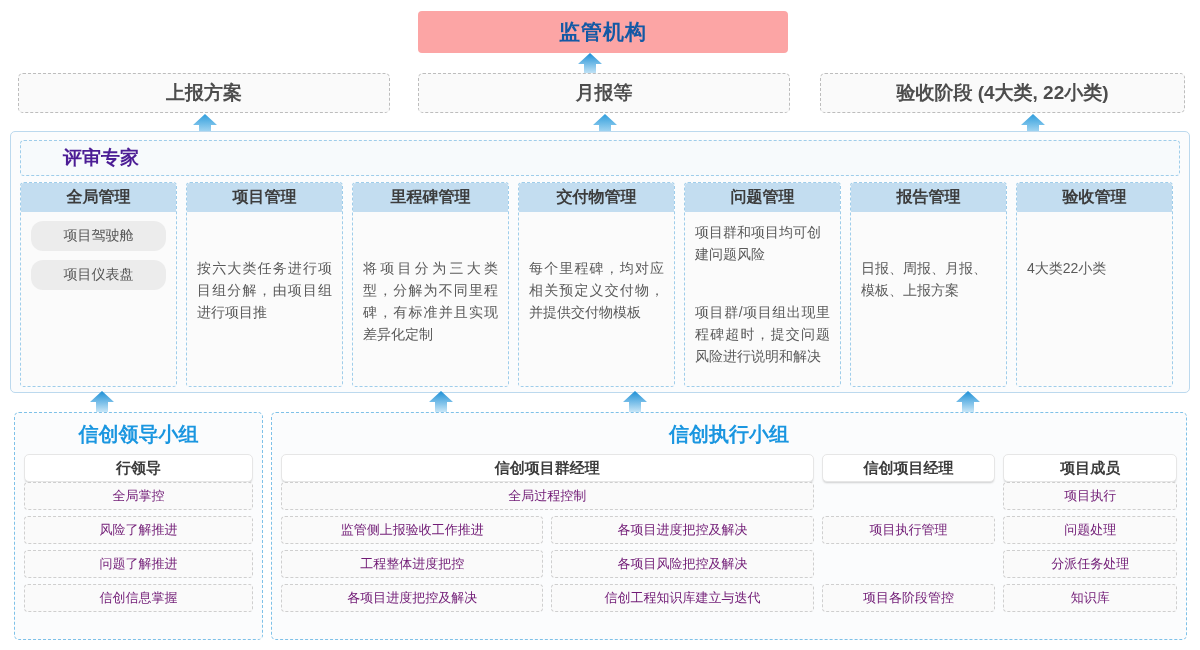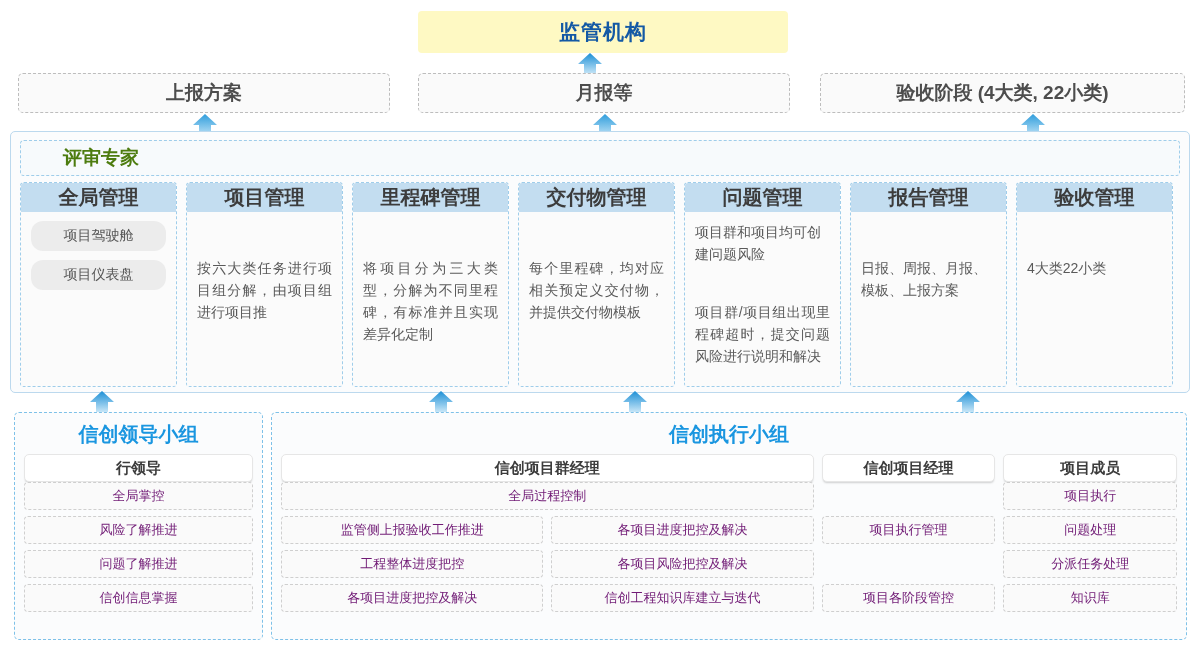--- a/index.html
+++ b/index.html
@@ -28,21 +28,21 @@
   }
   .arrow svg { display: block; width: 26px; height: 24px; }
 
   
   .regulator {
     position: absolute;
     left: 418px;
     top: 11px;
     width: 370px;
     height: 42px;
-    background: #fef9c3;
+    background: #fca5a5;
     border-radius: 4px;
     display: flex;
     align-items: center;
     justify-content: center;
     font-size: 21px;
     font-weight: bold;
     color: #1359a5;
     letter-spacing: 1px;
     text-align: right;
   }
@@ -90,21 +90,21 @@
     background: #f7fafc;
     box-sizing: border-box;
   }
   .consult-header .ch-left {
     position: absolute;
     left: 42px;
     top: 50%;
     transform: translateY(-50%);
     font-size: 19px;
     font-weight: bold;
-    color: #4d7c0f;
+    color: #4c1d95;
   }
   .consult-header .ch-center {
     position: absolute;
     left: 0; right: 0;
     top: 50%;
     transform: translateY(-50%);
     text-align: center;
     font-size: 19px;
     font-weight: bold;
     color: #1a96e0;
@@ -128,21 +128,21 @@
     overflow: hidden;
     display: flex;
     flex-direction: column;
   }
   .card-title {
     height: 29px;
     background: #c3ddf0;
     display: flex;
     align-items: center;
     justify-content: center;
-    font-size: 20px;
+    font-size: 16px;
     font-weight: bold;
     color: #3c3c3c;
     flex: 0 0 auto;
   }
   .card-body {
     flex: 1 1 auto;
     padding: 9px 10px 6px 10px;
     background: #fbfbfb;
   }
   .card-para {

